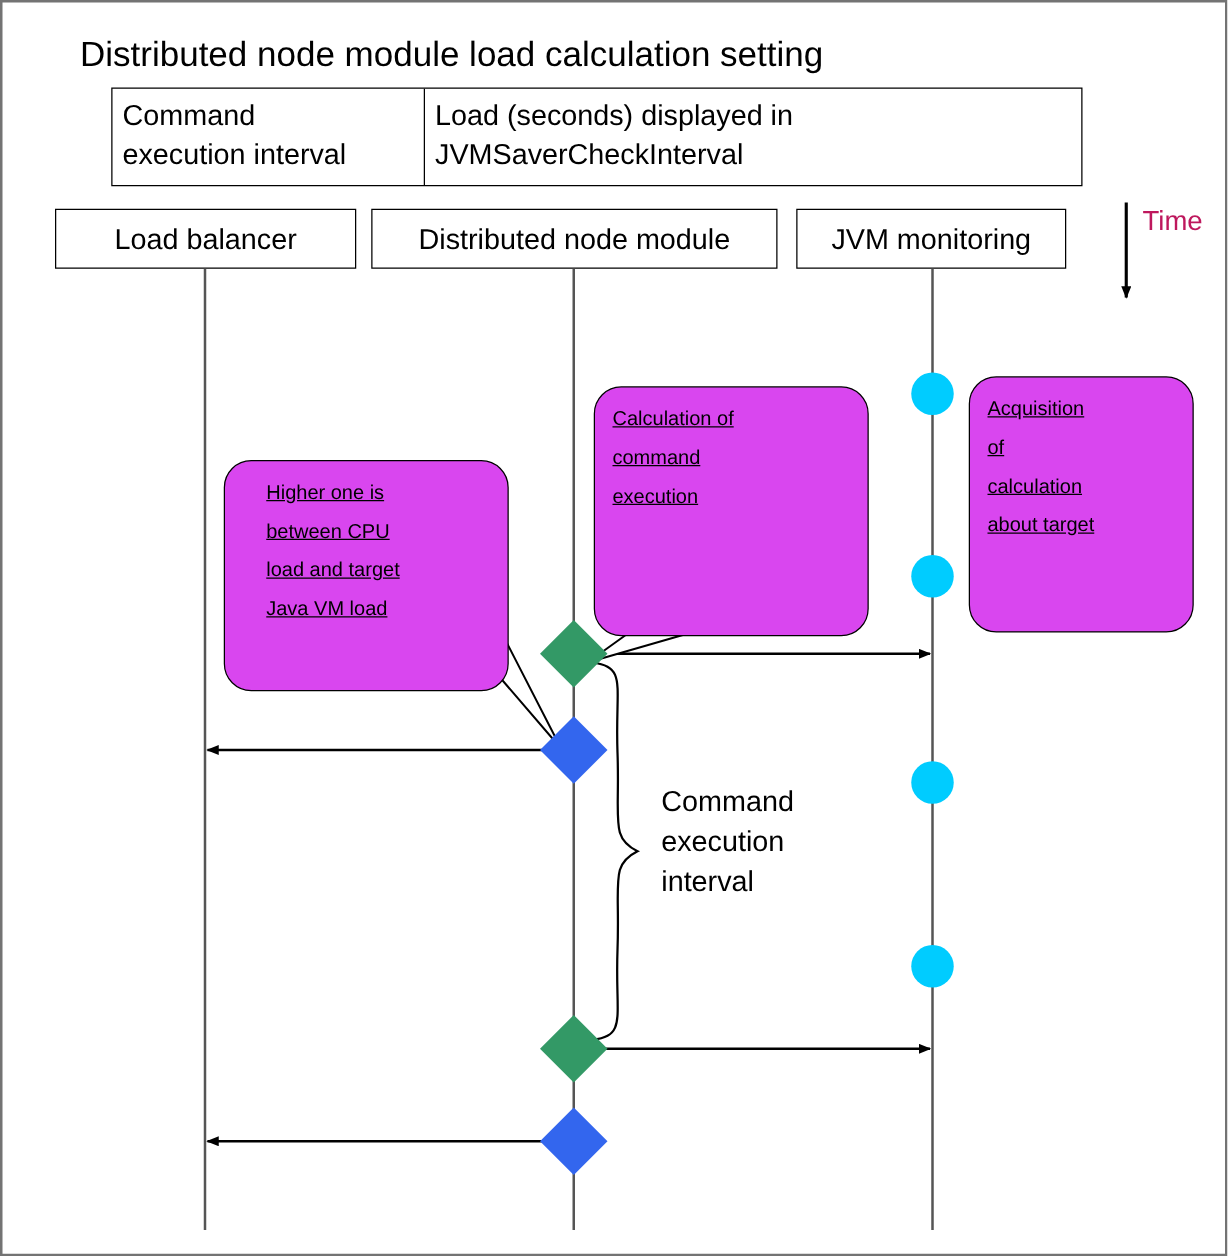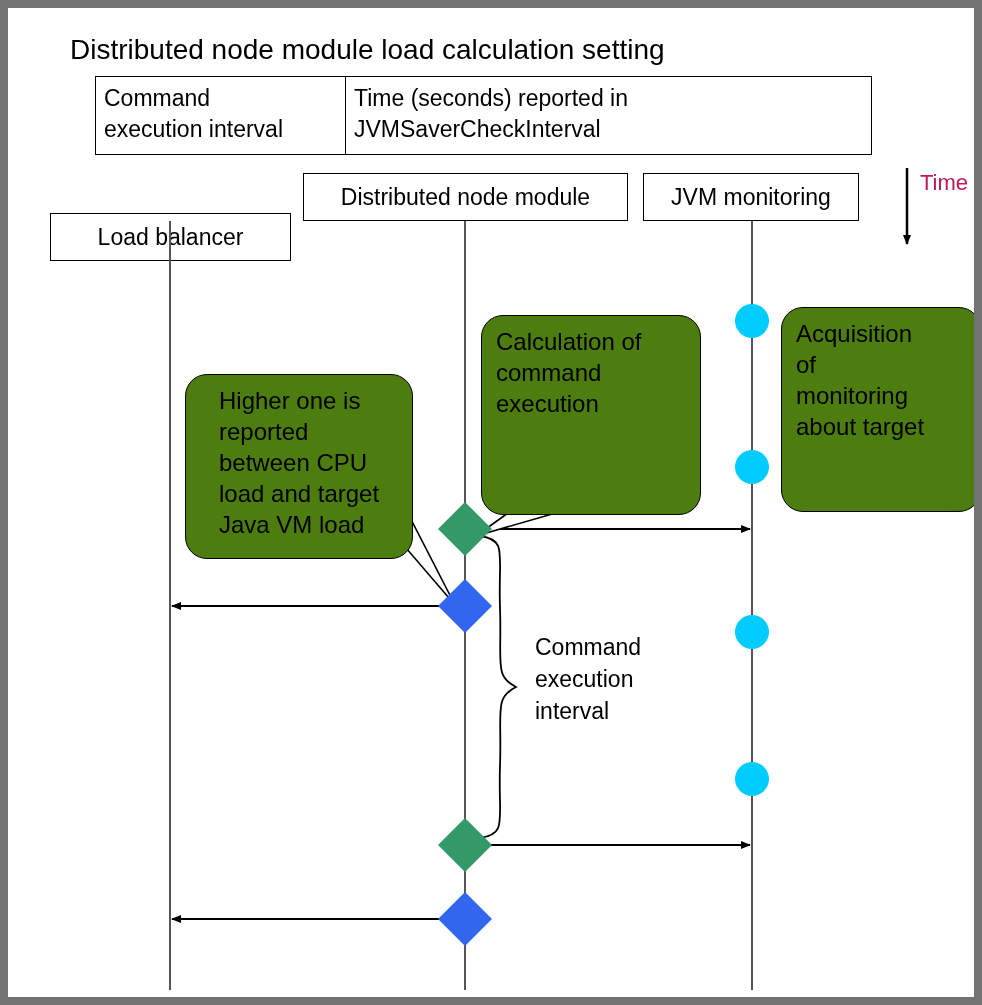--- a/index.html
+++ b/index.html
@@ -5,21 +5,21 @@
   html, body {
     margin: 0;
     padding: 0;
     background: #ffffff;
   }
   #canvas {
     position: relative;
     width: 982px;
     height: 1005px;
     background: #ffffff;
-    border: 8px solid #737373;
+    border: 2px solid #737373;
     box-sizing: border-box;
     font-family: "Liberation Sans", sans-serif;
     overflow: hidden;
   }
   svg.layer {
     position: absolute;
     left: 0;
     top: 0;
     width: 982px;
     height: 1005px;
@@ -67,46 +67,47 @@
     border: 1.5px solid #000;
     background: #fff;
     height: 48px;
     display: flex;
     align-items: center;
     justify-content: center;
     font-size: 23px;
     color: #000;
     white-space: nowrap;
   }
-  #lifeline-box-lb   { left: 42px;  top: 165px; width: 241px; margin-top: 40px; }
+  #lifeline-box-lb   { left: 42px;  top: 165px; width: 241px; }
   #lifeline-box-dnm  { left: 295px; top: 165px; width: 325px; }
   #lifeline-box-jvm  { left: 635px; top: 165px; width: 216px; }
 
   
   #time-label {
     left: 912px;
     top: 162px;
     font-size: 22px;
     color: #be185d;
   }
 
   
   .callout {
     box-sizing: border-box;
     border: 1.4px solid #000;
     border-radius: 22px;
-    background: #4d7c0f;
-    font-size: 24px;
+    background: #d946ef;
+    font-size: 16px;
     line-height: 31px;
     color: #000;
     padding: 10px 12px 8px 14px;
+    text-decoration: underline;
   }
   #callout-higher      { left: 177px; top: 366px; width: 228px; height: 185px; padding-left: 33px; }
   #callout-calculation { left: 473px; top: 307px; width: 220px; height: 200px; }
-  #callout-acquisition { left: 773px; top: 299px; width: 200px; height: 205px; }
+  #callout-acquisition { left: 773px; top: 299px; width: 180px; height: 205px; }
 
   
   #interval-label {
     left: 527px;
     top: 623px;
     font-size: 23px;
     line-height: 32px;
     color: #000;
   }
 </style>
@@ -116,21 +117,21 @@
 <div id="canvas">
 
   <div class="abs" id="diagram-title">Distributed node module load calculation setting</div>
 
   <div class="abs" id="settings-table">
     <div class="cell cell-key">
       <div>Command</div>
       <div>execution interval</div>
     </div>
     <div class="cell cell-val">
-      <div>Time (seconds) reported in</div>
+      <div>Load (seconds) displayed in</div>
       <div>JVMSaverCheckInterval</div>
     </div>
   </div>
 
   <div class="abs lifeline-box" id="lifeline-box-lb">
     <span>Load balancer</span>
   </div>
   <div class="abs lifeline-box" id="lifeline-box-dnm">
     <span>Distributed node module</span>
   </div>
@@ -181,36 +182,35 @@
     <polygon points="457,884 484,911 457,938 430,911" fill="#3366EE"></polygon>
 
     <circle cx="744" cy="313" r="17" fill="#00CCFF"></circle>
     <circle cx="744" cy="459" r="17" fill="#00CCFF"></circle>
     <circle cx="744" cy="624" r="17" fill="#00CCFF"></circle>
     <circle cx="744" cy="771" r="17" fill="#00CCFF"></circle>
   </svg>
 
   <div class="abs callout" id="callout-higher">
     <div>Higher one is</div>
-    <div>reported</div>
     <div>between CPU</div>
     <div>load and target</div>
     <div>Java VM load</div>
   </div>
 
   <div class="abs callout" id="callout-calculation">
     <div>Calculation of</div>
     <div>command</div>
     <div>execution</div>
   </div>
 
   <div class="abs callout" id="callout-acquisition">
     <div>Acquisition</div>
     <div>of</div>
-    <div>monitoring</div>
+    <div>calculation</div>
     <div>about target</div>
   </div>
 
   <div class="abs" id="interval-label">
     <div>Command</div>
     <div>execution</div>
     <div>interval</div>
   </div>
 
 </div>

